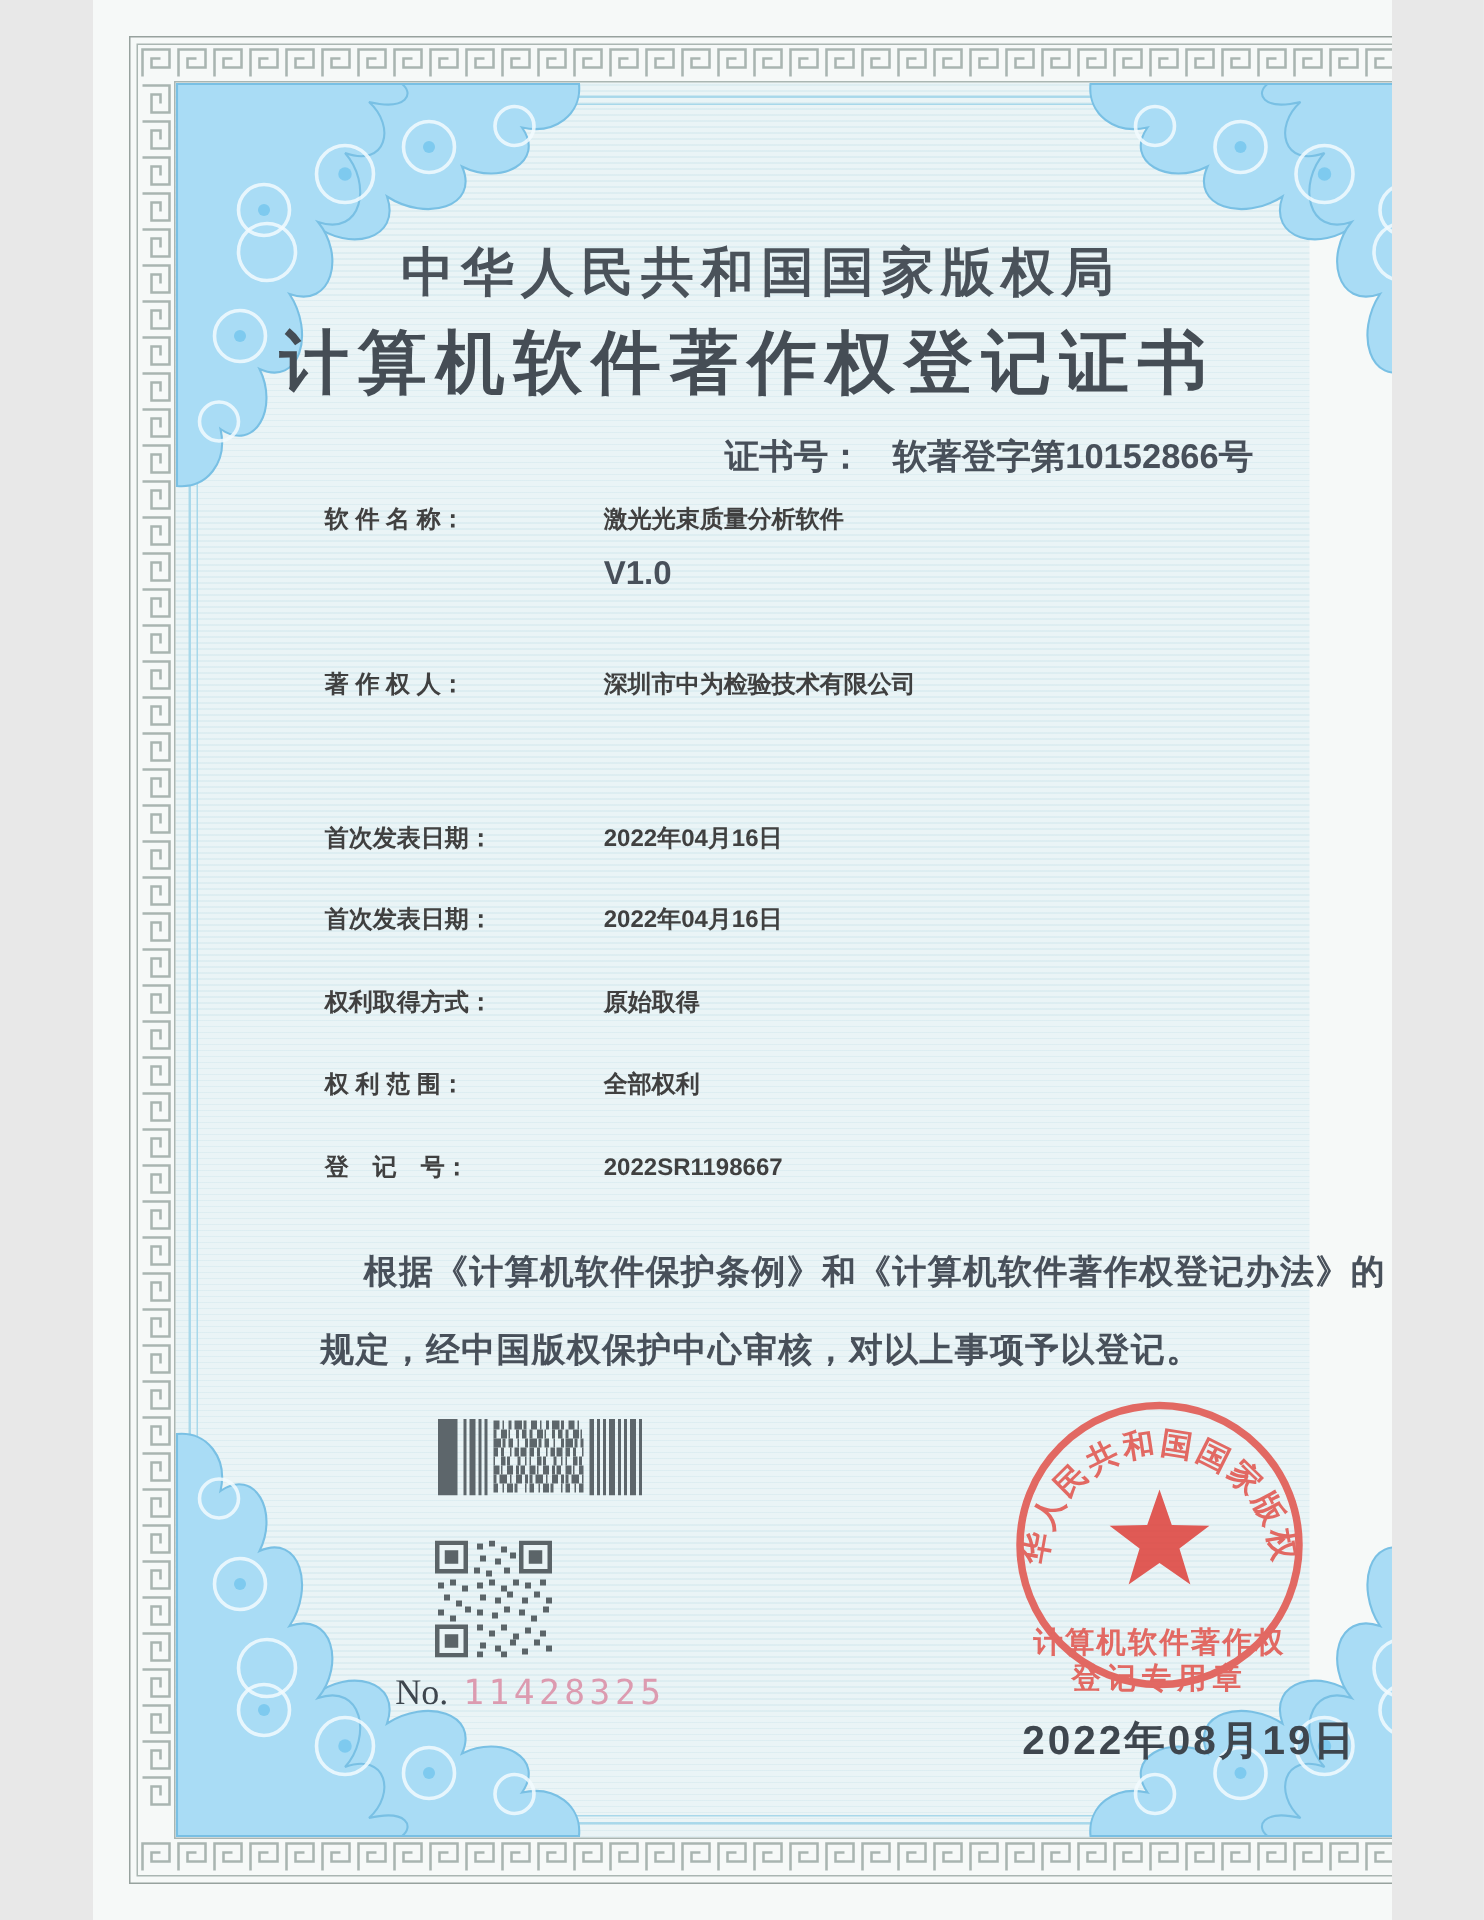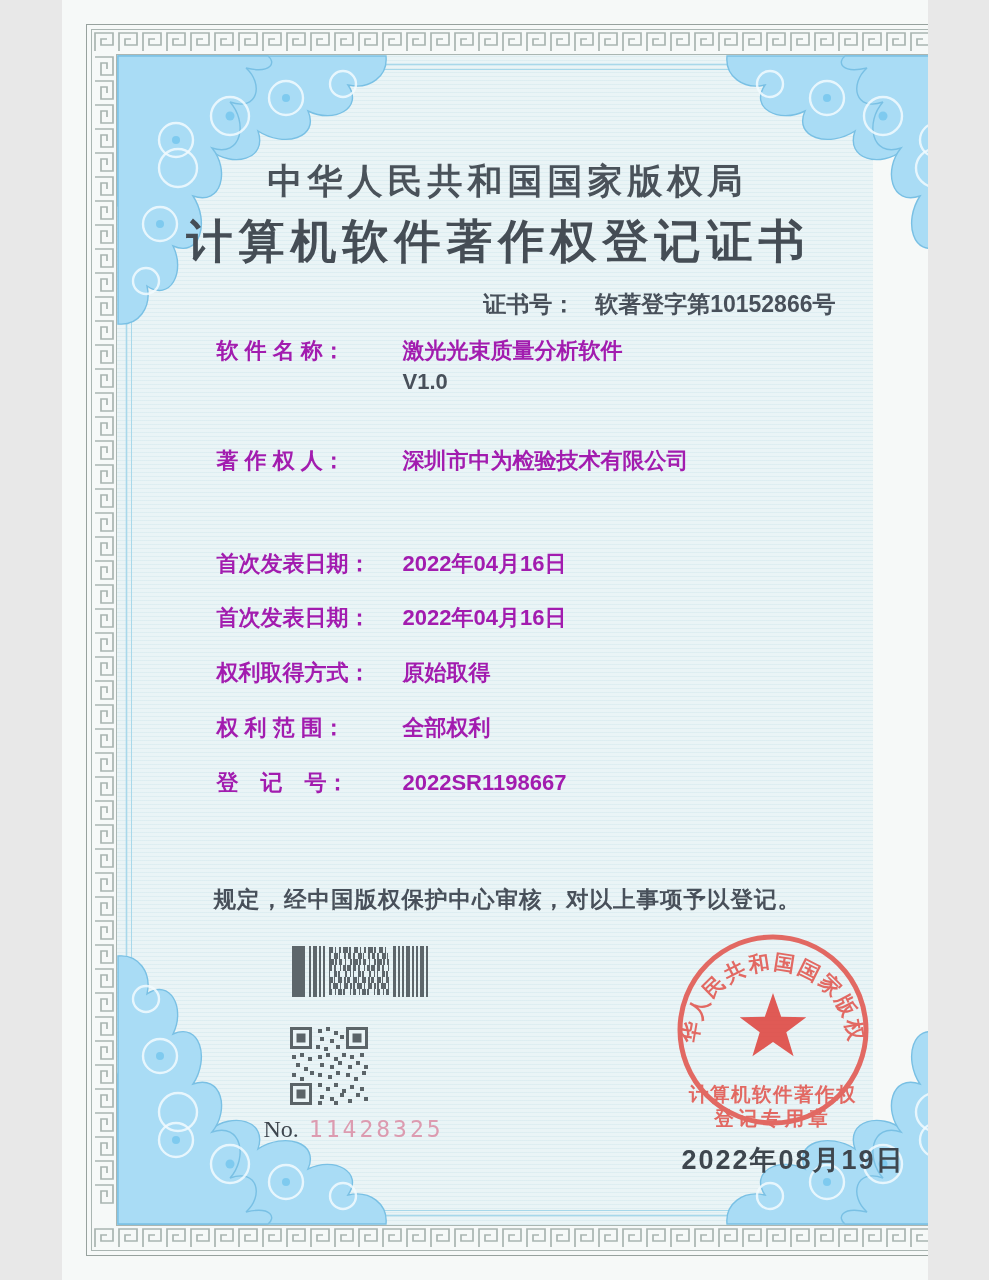--- a/index.html
+++ b/index.html
@@ -33,21 +33,21 @@
     left:0;right:0;top:158px;text-align:center;padding-left:26px;
     font-size:35px;font-weight:bold;letter-spacing:5px;color:#4a525a;
   }
   .cert-title{
     left:0;right:0;top:211px;text-align:center;padding-left:8px;
     font-size:46px;font-weight:bold;letter-spacing:6px;color:#454d55;
   }
   .certno{right:92px;top:289px;font-size:23px;font-weight:bold;color:#48505a;}
   .certno .gap{display:inline-block;width:20px;}
 
-  .frow{left:155px;top:0;font-size:22px;font-weight:bold;color:#a21caf;position:absolute;white-space:nowrap;}
+  .frow{left:155px;top:0;font-size:16px;font-weight:bold;color:#404040;position:absolute;white-space:nowrap;}
   .flabel{display:inline-block;width:186px;}
   .fvalue{display:inline-block;}
   .fver{left:341px;font-size:22px;font-weight:bold;color:#48505a;}
 
   .stmt{font-size:22.5px;font-weight:bold;letter-spacing:1px;color:#48505a;}
 
   .serial{left:202px;top:1116px;}
   .serial .no{font-family:"Liberation Serif",serif;font-size:24px;color:#3e464e;}
   .serial .num{font-family:"DejaVu Sans Mono",monospace;font-size:23px;letter-spacing:3px;color:#dc9bb0;margin-left:10px;}
 
@@ -308,20 +308,21 @@
   </div>
 
   <div class="frow" style="top:713px">
     <span class="flabel">权 利 范 围：</span><span class="fvalue">全部权利</span>
   </div>
 
   <div class="frow" style="top:768px">
     <span class="flabel">登　记　号：</span><span class="fvalue">2022SR1198667</span>
   </div>
 
+  <div class="txt stmt" style="left:181px;top:832px">根据《计算机软件保护条例》和《计算机软件著作权登记办法》的</div>
   <div class="txt stmt" style="left:152px;top:884px">规定，经中国版权保护中心审核，对以上事项予以登记。</div>
 
   <svg class="bc" style="position:absolute;left:230px;top:946px" width="138" height="51" viewBox="0 0 138 51">
     <rect x="0" y="0" width="13" height="51"></rect>
     <rect x="17" y="0" width="2" height="51"></rect>
       <rect x="21" y="0" width="4" height="51"></rect>
     <rect x="27" y="0" width="2" height="51"></rect>
       <rect x="31" y="0" width="2" height="51"></rect>
     <line x1="37" y1="4" x2="97" y2="4" stroke-dasharray="4 2 1 3 2 2 5 1 2 3"></line>
     <line x1="37" y1="10" x2="97" y2="10" stroke-dasharray="2 3 4 1 1 4 2 2 3 2"></line>

